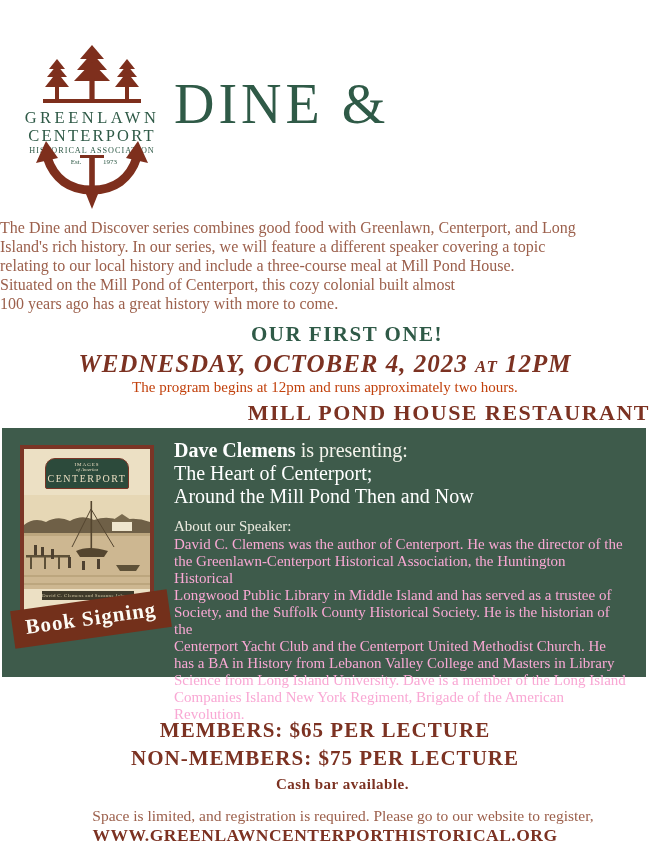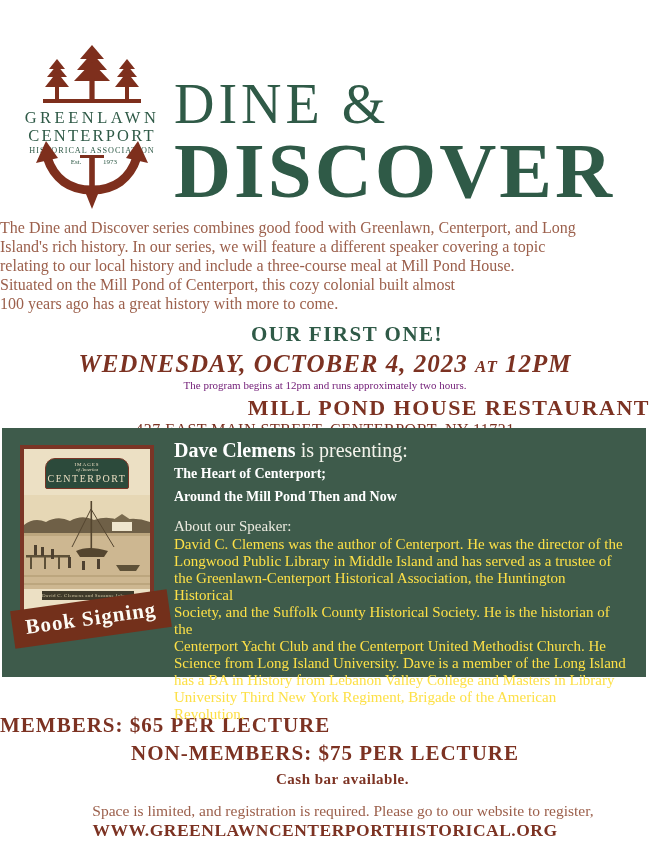--- a/index.html
+++ b/index.html
@@ -20,21 +20,21 @@
   .title-line2 {
     font-size:79px; line-height:66px; letter-spacing:3px;
     color:#2F5A47; font-weight:700; white-space:nowrap; margin-top:2px;
   }
   
   .intro { margin-top:8px; text-align:left; color:#9C604C; font-size:16px; line-height:19px; }
   
   .first-one { margin-top:9px; text-align:center; color:#2F5A47; font-weight:700; font-size:21px; letter-spacing:1.5px;margin-left:44px; }
   .date-line { margin-top:3px; text-align:center; color:#7C3222; font-weight:700; font-size:25px; letter-spacing:1px;font-style:italic; }
   .date-line .at { font-size:17px; }
-  .program-note { margin-top:1px; text-align:center; color:#701a75; font-size:11px; }
+  .program-note { margin-top:1px; text-align:center; color:#c2410c; font-size:15px; }
   .venue { margin-top:4px; text-align:right; color:#7C3222; font-weight:700; font-size:22px; letter-spacing:1.5px; }
   .address { text-align:center; color:#7C3222; font-size:16px; letter-spacing:0.5px; }
   
   .band {
     position:absolute; left:2px; top:428px; width:644px; height:249px;
     background:#3E5B4B;
   }
   .book-wrap { position:absolute; left:18px; top:17px; width:152px; }
   .book {
     width:134px; height:177px; border:4px solid #7B3526; background:#ECE0C4;
@@ -56,25 +56,25 @@
   }
   .badge {
     position:absolute; left:-8px; top:155px;
     background:#73301B; color:#FDFBF4; font-weight:700; font-size:21px;
     letter-spacing:1px; padding:6px 13px 7px; transform:rotate(-8deg);
     white-space:nowrap;
   }
   .band-text { position:absolute; left:172px; top:11px; right:18px; }
   .presenting-line { font-size:20px; line-height:23px; color:#F5F4EC; }
   .presenting-line .name { font-weight:700; color:#FFFFFF; }
-  .talk-title { font-size:14px; line-height:23px; font-weight:700; color:#FFFFFF; }
+  .talk-title { font-size:20px; line-height:23px; font-weight:400; color:#FFFFFF; }
   .about-label { margin-top:9px; font-size:15px; line-height:19px; color:#ECEBE0; }
-  .bio { font-size:15px; line-height:17px; color:#fde047; }
-  
-  .members { margin-top:11px; text-align:left; color:#7C3222; font-weight:700; font-size:21px; letter-spacing:1px; }
+  .bio { font-size:15px; line-height:17px; color:#f9a8d4; }
+  
+  .members { margin-top:11px; text-align:center; color:#7C3222; font-weight:700; font-size:21px; letter-spacing:1px; }
   .non-members { margin-top:3px; text-align:center; color:#7C3222; font-weight:700; font-size:21px; letter-spacing:1px; }
   .cash-bar { margin-top:5px; text-align:center; color:#7C3222; font-weight:700; font-size:15px; letter-spacing:0.5px;padding-left:35px; }
   .register-note { margin-top:14px; text-align:center; color:#9C604C; font-size:15.5px;padding-left:36px; }
   .website { text-align:center; color:#7C3222; font-weight:700; font-size:17.5px; letter-spacing:0.5px; cursor:pointer; }
   svg text { font-family:"Liberation Serif", serif; }
 </style>
 </head>
 <body>
 
 <div class="page">
@@ -112,21 +112,20 @@
         <rect x="64" y="111" width="24" height="3" fill="#7E2F1D"></rect>
         <polygon points="70,150 82,150 76,165" fill="#7E2F1D"></polygon>
         <path d="M76,146 C54,146 38,135 31,113" stroke="#7E2F1D" stroke-width="9" fill="none"></path>
         <polygon points="20,119 30,97 42,114" fill="#7E2F1D"></polygon>
         <path d="M76,146 C98,146 114,135 121,113" stroke="#7E2F1D" stroke-width="9" fill="none"></path>
         <polygon points="132,119 122,97 110,114" fill="#7E2F1D"></polygon>
       </g>
     </svg>
     <div class="title-block">
       <div class="title-line1">DINE &amp;</div>
-      <div class="title-line2">DISCOVER</div>
     </div>
   </div>
 
   <div class="intro">
     <div>The Dine and Discover series combines good food with Greenlawn, Centerport, and Long</div>
     <div>Island's rich history.  In our series, we will feature a different speaker covering a topic</div>
     <div>relating to our local history and include a three-course meal at Mill Pond House.</div>
     <div>Situated on the Mill Pond of Centerport, this cozy colonial built almost</div>
     <div>100 years ago has a great history with more to come.</div>
   </div>
@@ -182,27 +181,27 @@
     <div class="band-text">
       <div class="presenting-line">
         <span class="name">Dave Clemens</span>
         <span>is presenting:</span>
       </div>
       <div class="talk-title">The Heart of Centerport;</div>
       <div class="talk-title">Around the Mill Pond Then and Now</div>
       <div class="about-label">About our Speaker:</div>
       <div class="bio">
         <div>David C. Clemens was the author of Centerport.  He was the director of the</div>
+        <div>the Greenlawn-Centerport Historical Association, the Huntington Historical</div>
         <div>Longwood Public Library in Middle Island and has served as a trustee of</div>
-        <div>the Greenlawn-Centerport Historical Association, the Huntington Historical</div>
         <div>Society, and the Suffolk County Historical Society. He is the historian of the</div>
         <div>Centerport Yacht Club and the Centerport United Methodist Church. He</div>
+        <div>has a BA in History from Lebanon Valley College and Masters in Library</div>
         <div>Science from Long Island University. Dave is a member of the Long Island</div>
-        <div>has a BA in History from Lebanon Valley College and Masters in Library</div>
-        <div>University Third New York Regiment, Brigade of the American Revolution.</div>
+        <div>Companies Island New York Regiment, Brigade of the American Revolution.</div>
       </div>
     </div>
   </div>
 
   <div style="height:263px"></div>
 
   <div class="members">MEMBERS: $65 PER LECTURE</div>
   <div class="non-members">NON-MEMBERS: $75 PER LECTURE</div>
   <div class="cash-bar">Cash bar available.</div>
   <div class="register-note">Space is limited, and registration is required. Please go to our website to register,</div>

